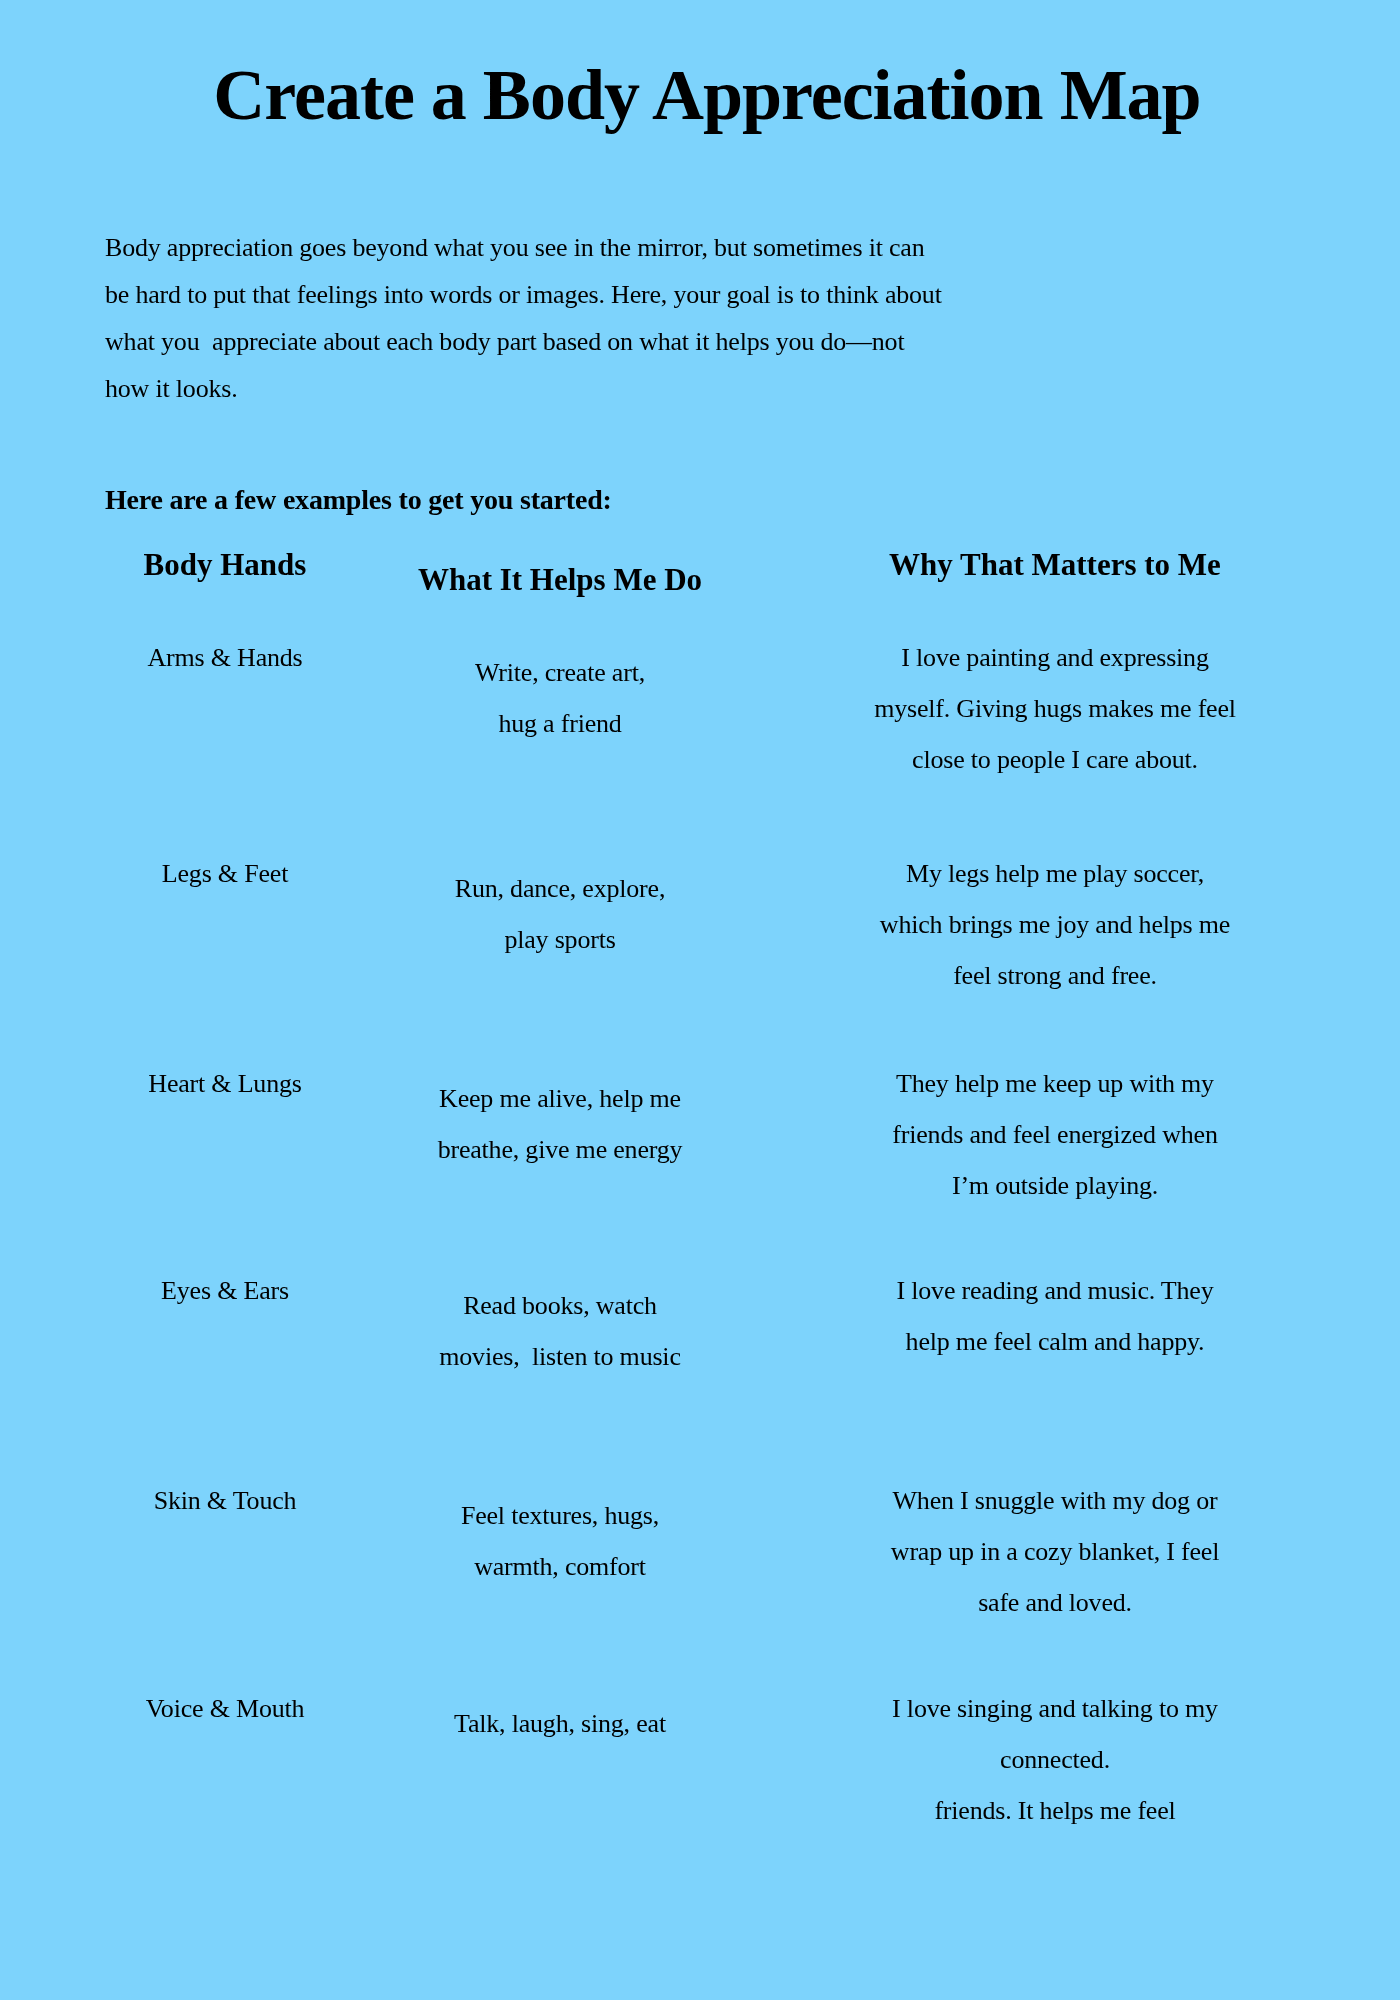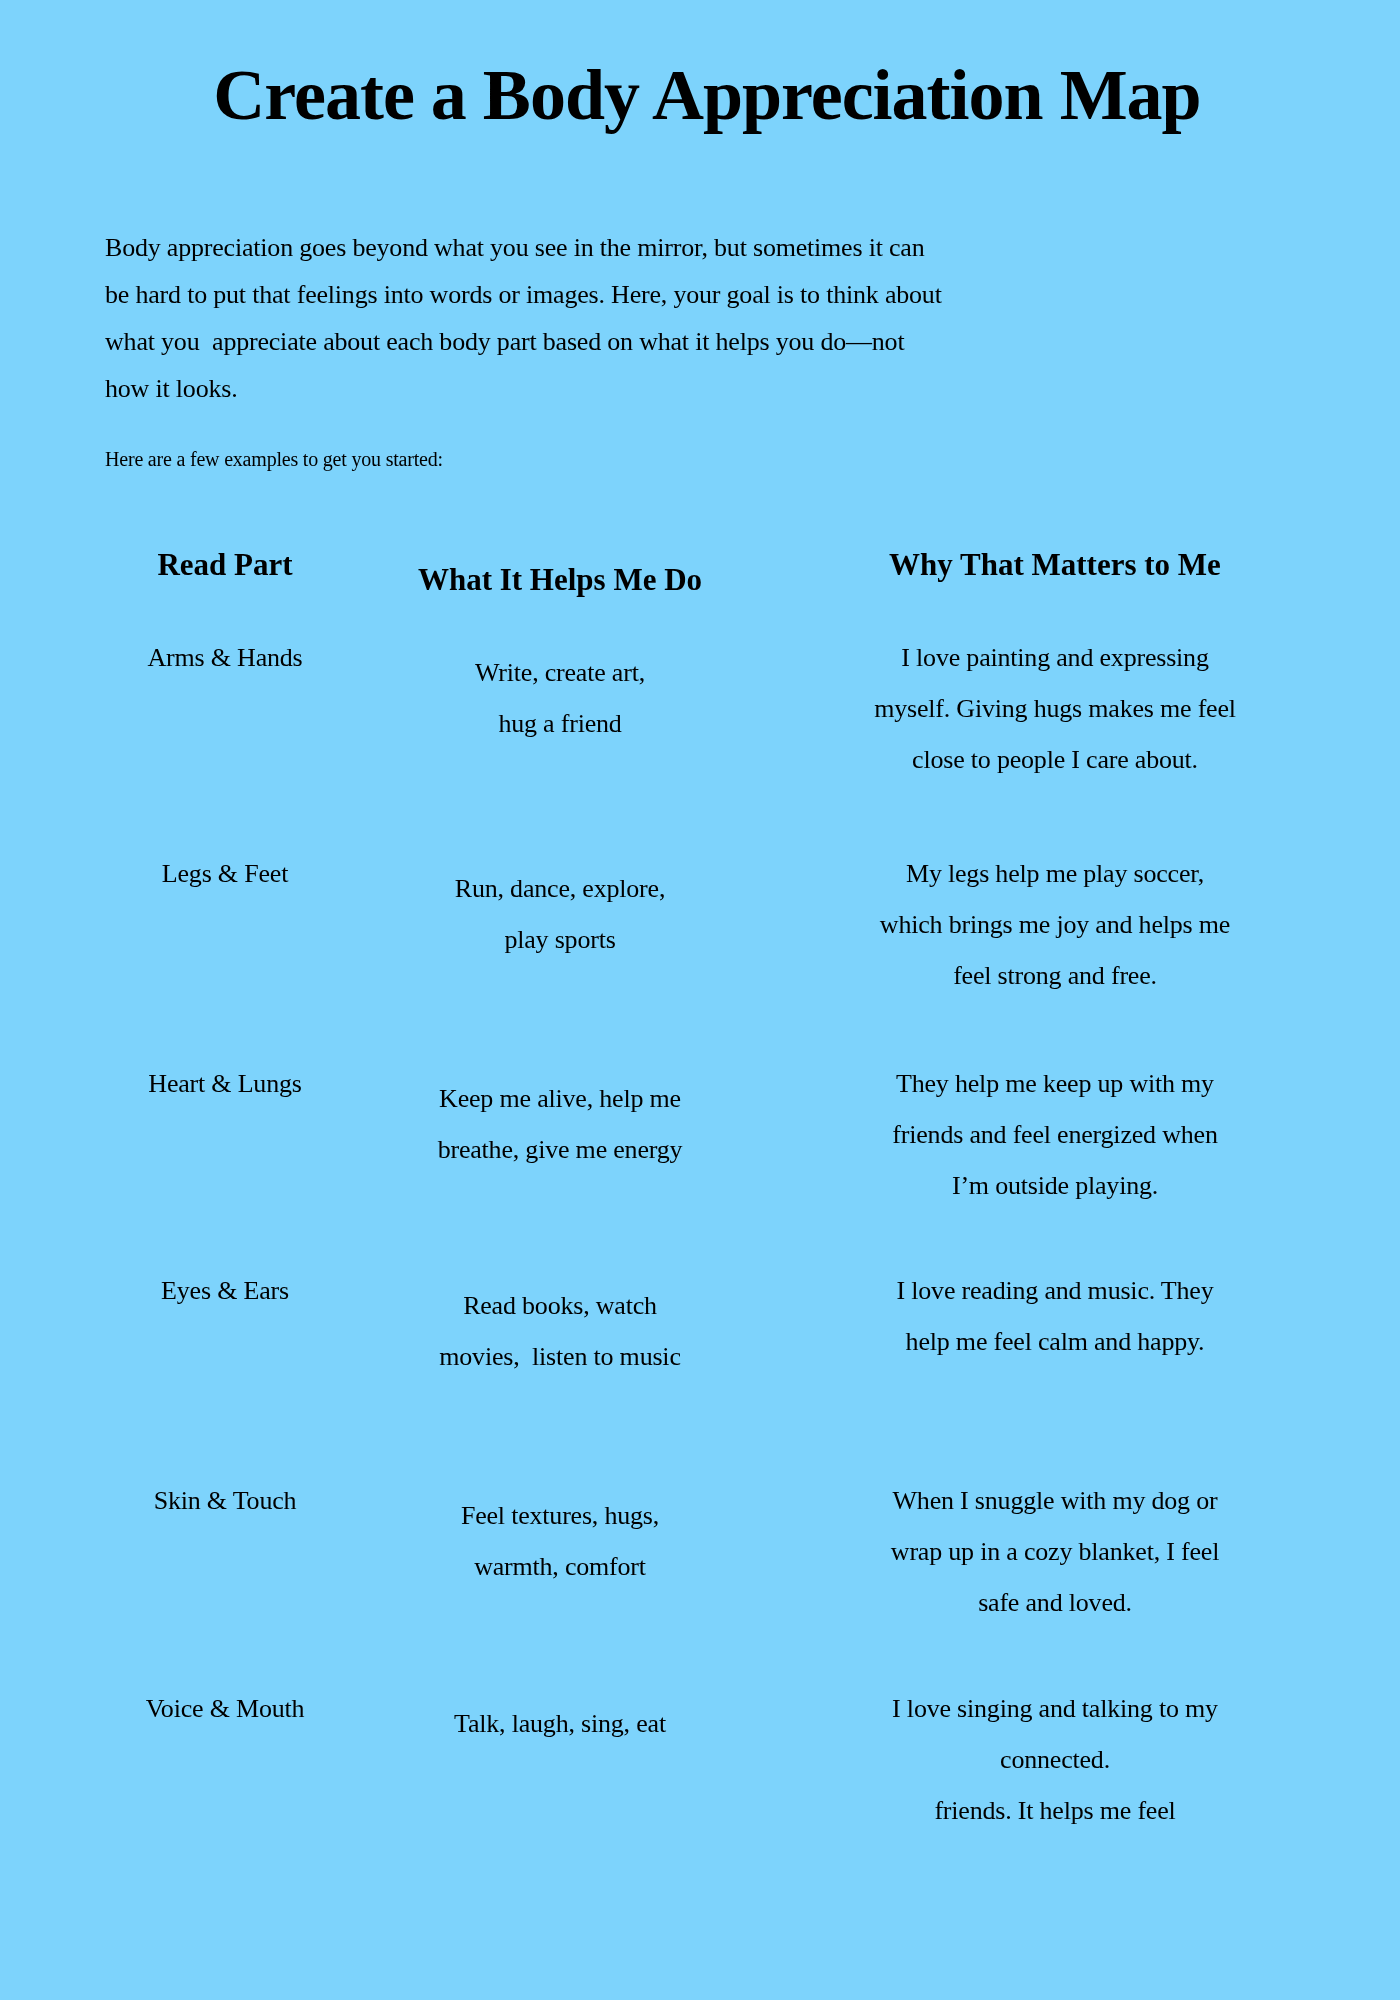--- a/index.html
+++ b/index.html
@@ -29,24 +29,24 @@
     position: absolute;
     top: 224px;
     left: 105px;
     font-size: 26px;
     line-height: 47px;
     letter-spacing: -0.2px;
   }
   .pre-line { white-space: pre; }
   .examples-heading {
     position: absolute;
-    top: 448px;
+    top: 484px;
     left: 105px;
-    font-size: 20px;
-    font-weight: 400;
+    font-size: 28px;
+    font-weight: 700;
     letter-spacing: -0.2px;
     white-space: pre;
   }
   .thead, .trow {
     position: absolute;
     left: 0;
     width: 1400px;
     height: 0;
   }
   .thead { top: 548px; }
@@ -86,21 +86,21 @@
   <div class="intro">
     <div class="pre-line">Body appreciation goes beyond what you see in the mirror, but sometimes it can</div>
     <div class="pre-line">be hard to put that feelings into words or images. Here, your goal is to think about</div>
     <div class="pre-line">what you  appreciate about each body part based on what it helps you do—not</div>
     <div class="pre-line">how it looks.</div>
   </div>
 
   <div class="examples-heading">Here are a few examples to get you started:</div>
 
   <div class="thead">
-    <div class="col c1 th">Read Part</div>
+    <div class="col c1 th">Body Hands</div>
     <div class="col c2 th">What It Helps Me Do</div>
     <div class="col c3 th">Why That Matters to Me</div>
   </div>
 
   <div class="trow r1">
     <div class="col c1 cell pre-line">Arms &amp; Hands</div>
     <div class="col c2 cell">
       <div class="pre-line">Write, create art,</div>
       <div class="pre-line">hug a friend</div>
     </div>

